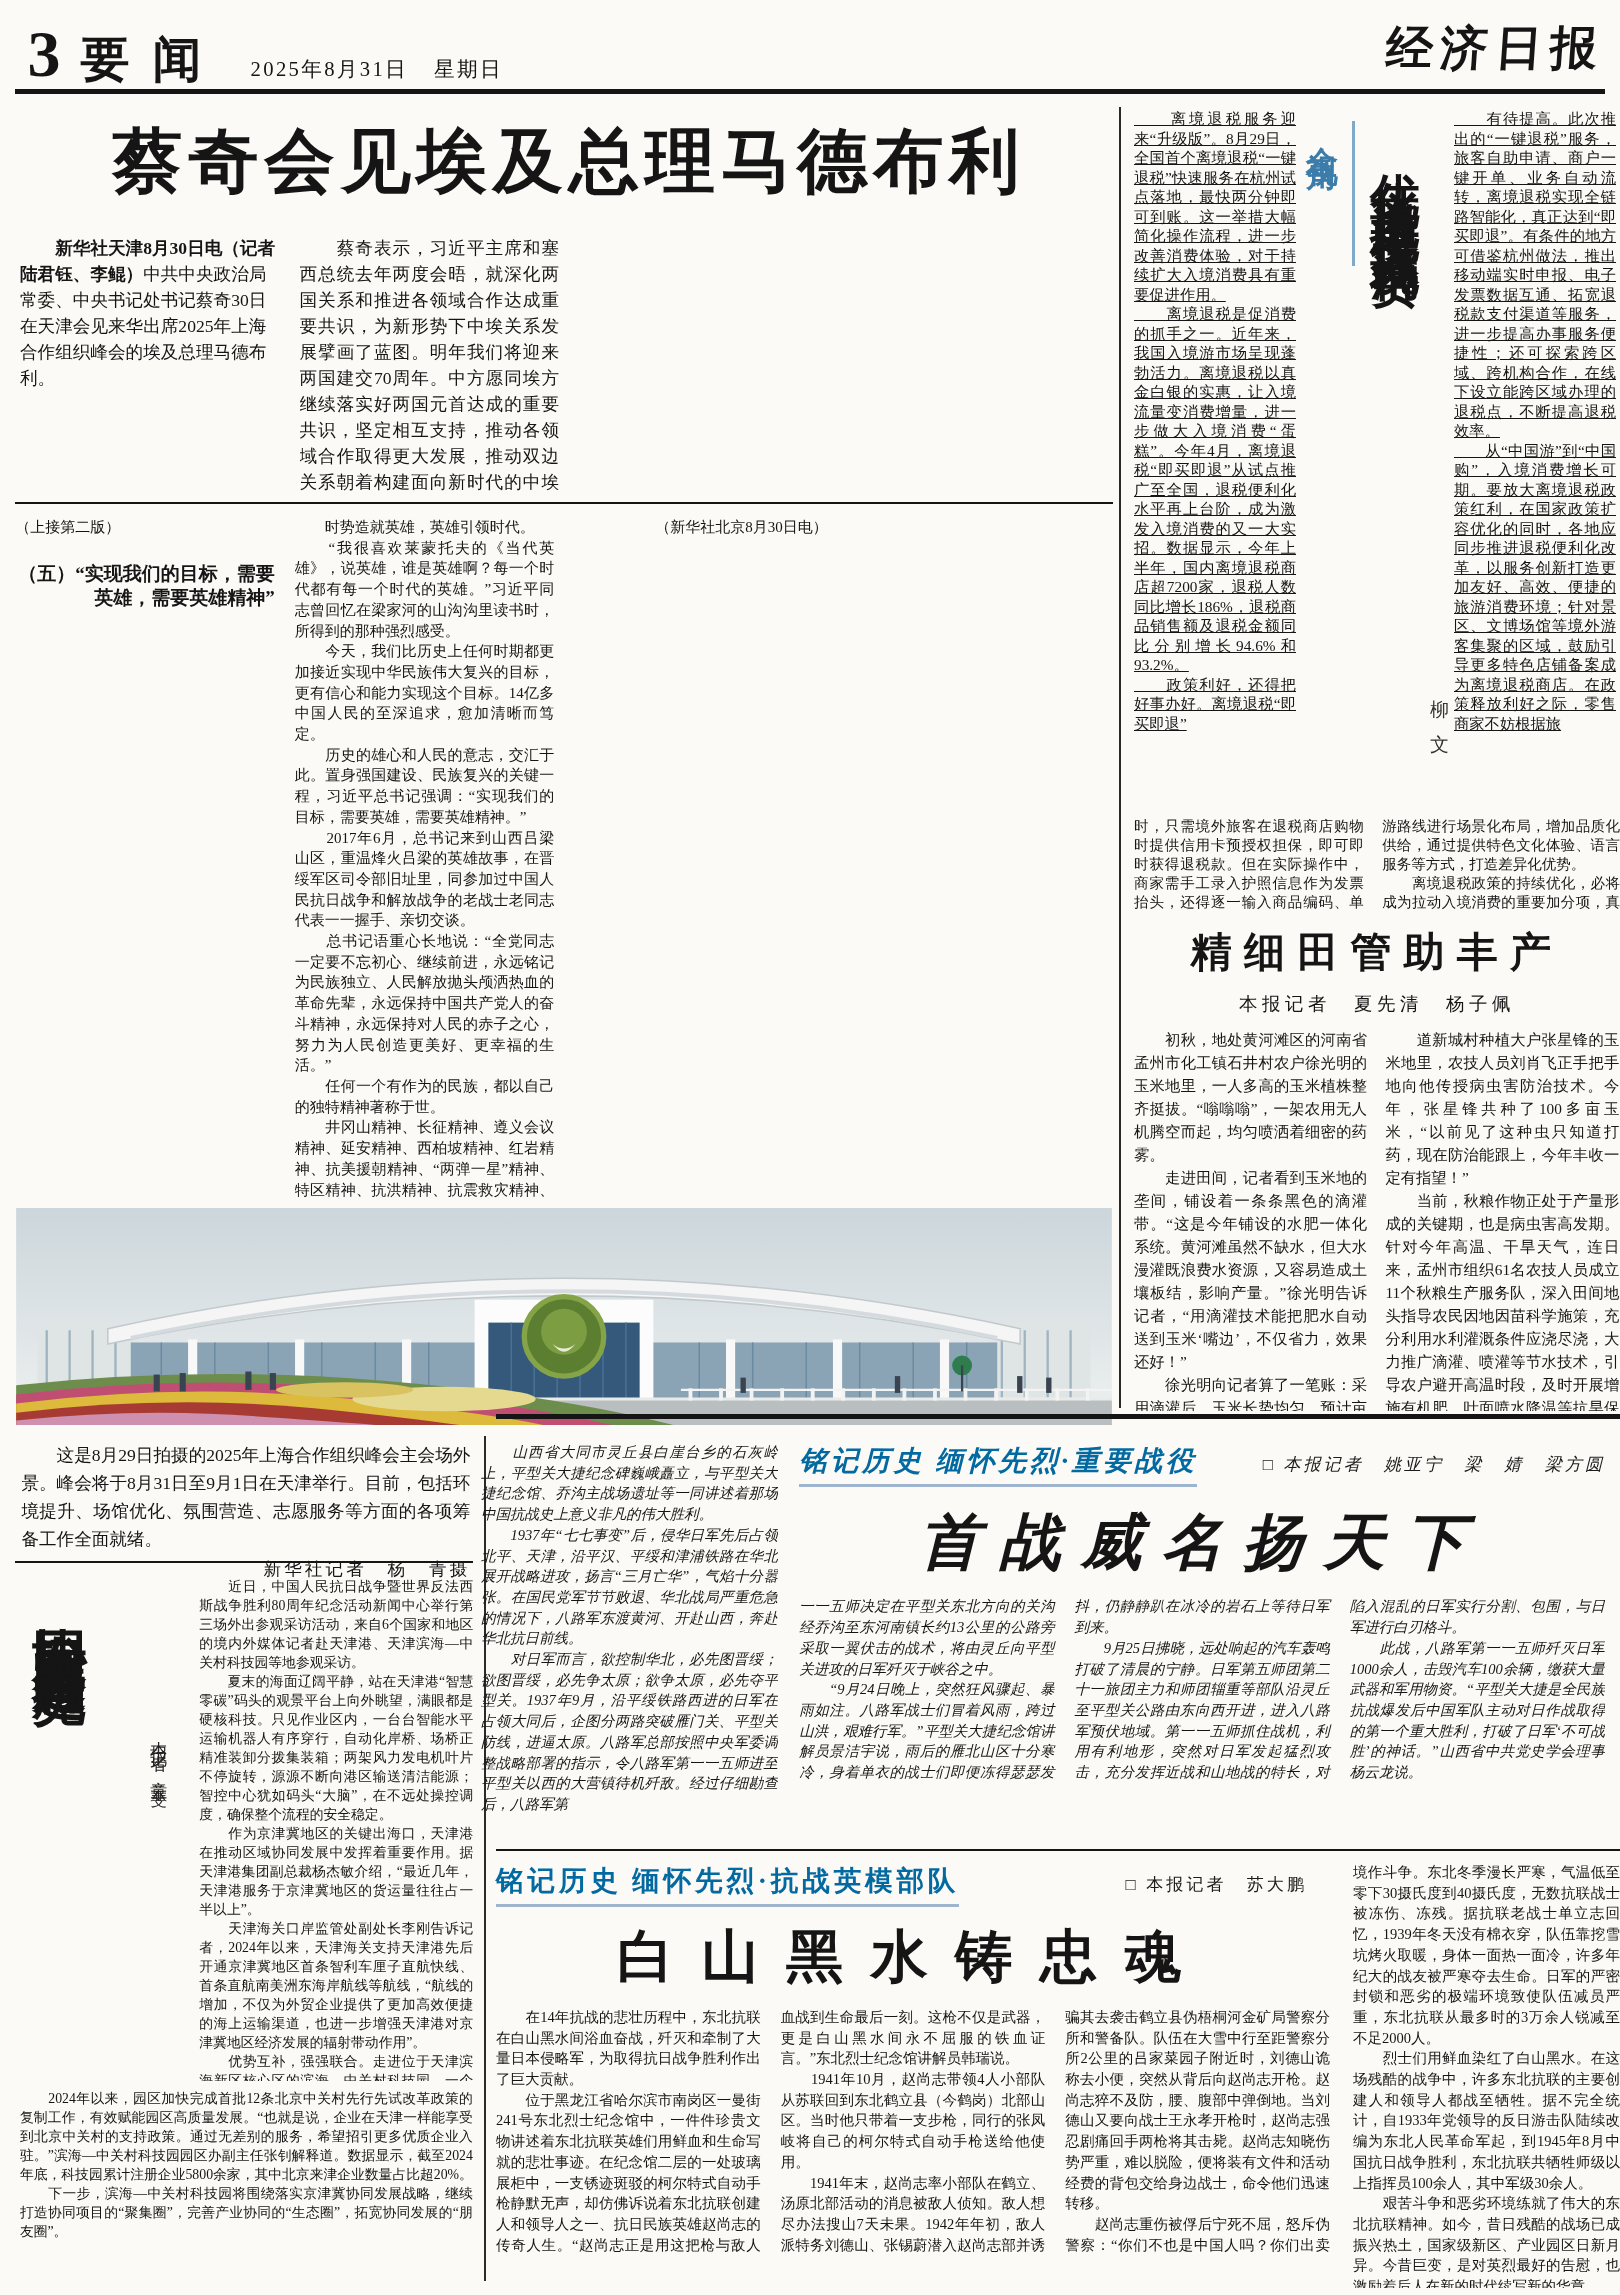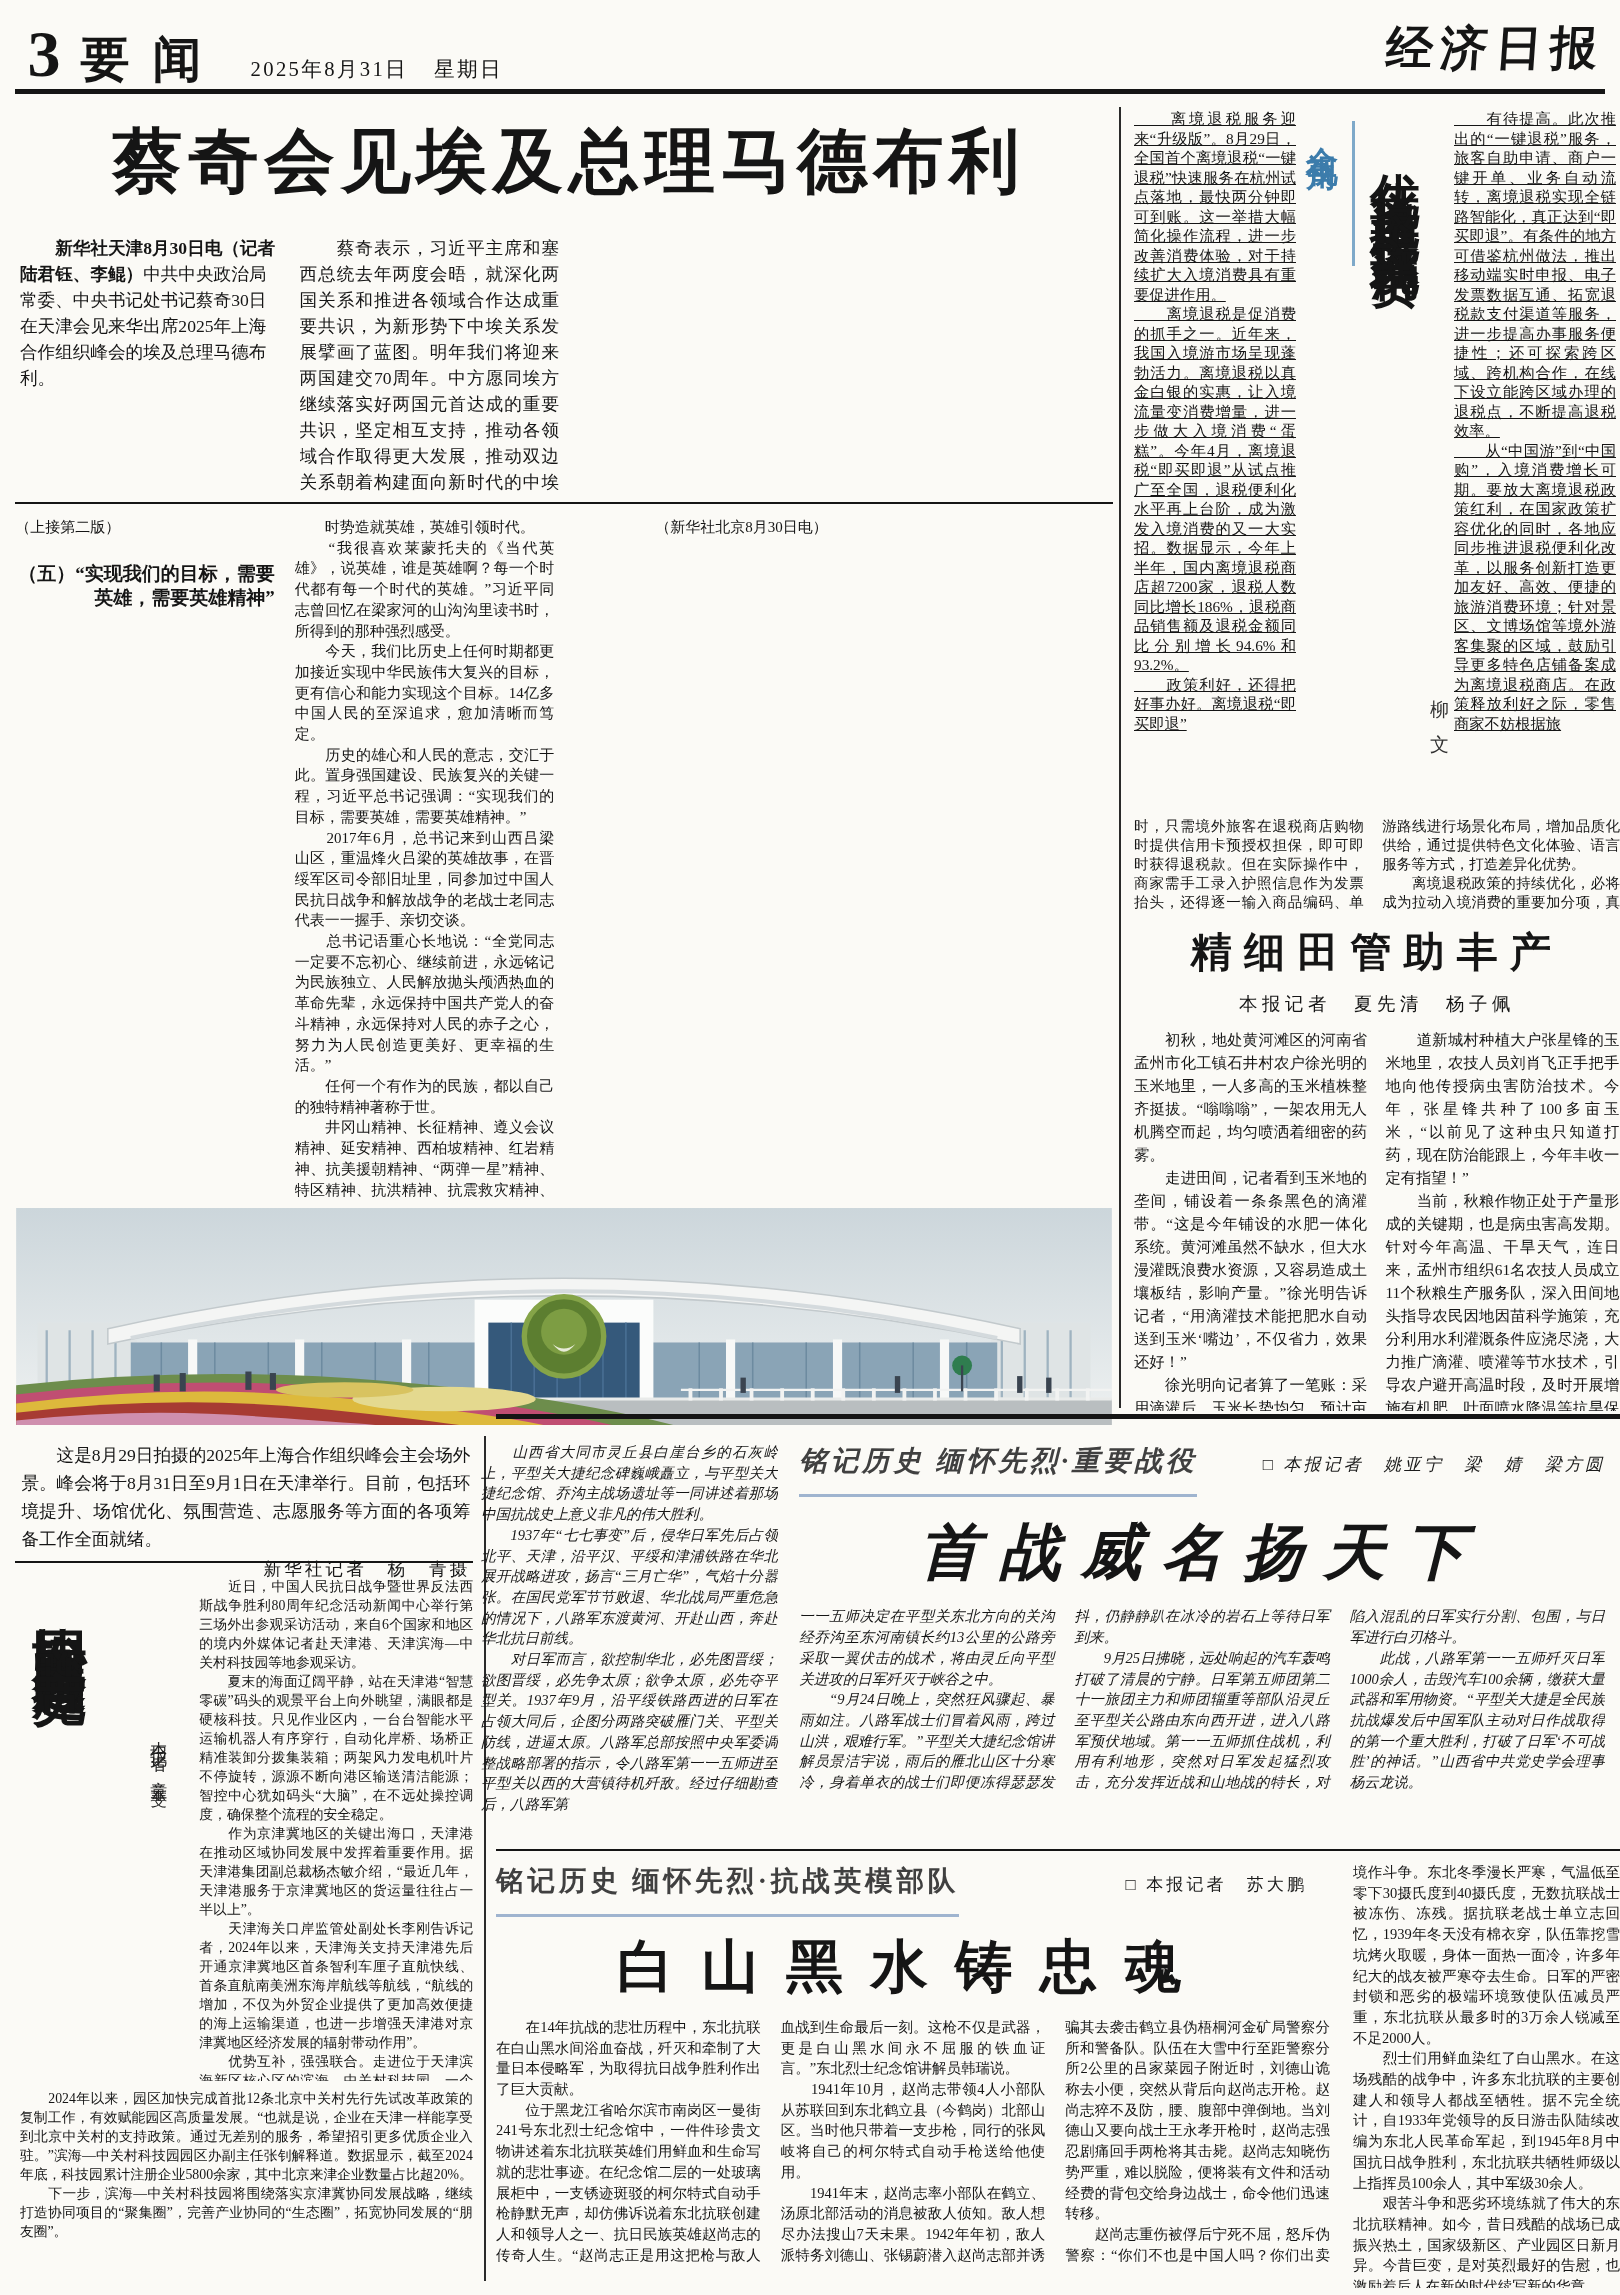--- a/index.html
+++ b/index.html
@@ -40,22 +40,22 @@
   .gv-bot{font-size:14.5px;line-height:19px;}
   
   .fd-hl{font-size:41px;font-weight:bold;text-align:center;letter-spacing:12.2px;}
   .fd-by{font-size:18.4px;text-align:center;letter-spacing:4.6px;margin:10.7px 0 12.2px;}
   .fd-body{font-size:15.3px;line-height:23px;}
   
   .tj-hl{font-size:55px;font-weight:900;letter-spacing:4.6px;line-height:66px;}
   .tj-by{font-size:17px;letter-spacing:4.6px;color:#222;}
   .tj-body{font-size:13.8px;line-height:19px;}
   
-  .ser-label{display:inline-block;color:#404040;font-weight:bold;font-size:27.6px;letter-spacing:3.8px;
-             border-bottom:3.1px solid #9fb4cf;padding-bottom:15px;}
+  .ser-label{display:inline-block;color:#0369a1;font-weight:bold;font-size:27.6px;letter-spacing:3.8px;
+             border-bottom:3.1px solid #9fb4cf;padding-bottom:5px;}
   .ser-by{font-size:17px;letter-spacing:3.1px;color:#1c1c1c;}
   .bt-hl{font-size:61px;font-weight:bold;text-align:center;letter-spacing:20px;margin:15.3px 0 12.2px;}
   .bt-hl2{font-size:57px;font-weight:bold;text-align:center;letter-spacing:27.6px;margin:12.2px 0 10.7px;}
   .bt-body{font-size:14.5px;line-height:20.7px;}
 </style>
 </head>
 <body>
 
 <div class="page">
 

